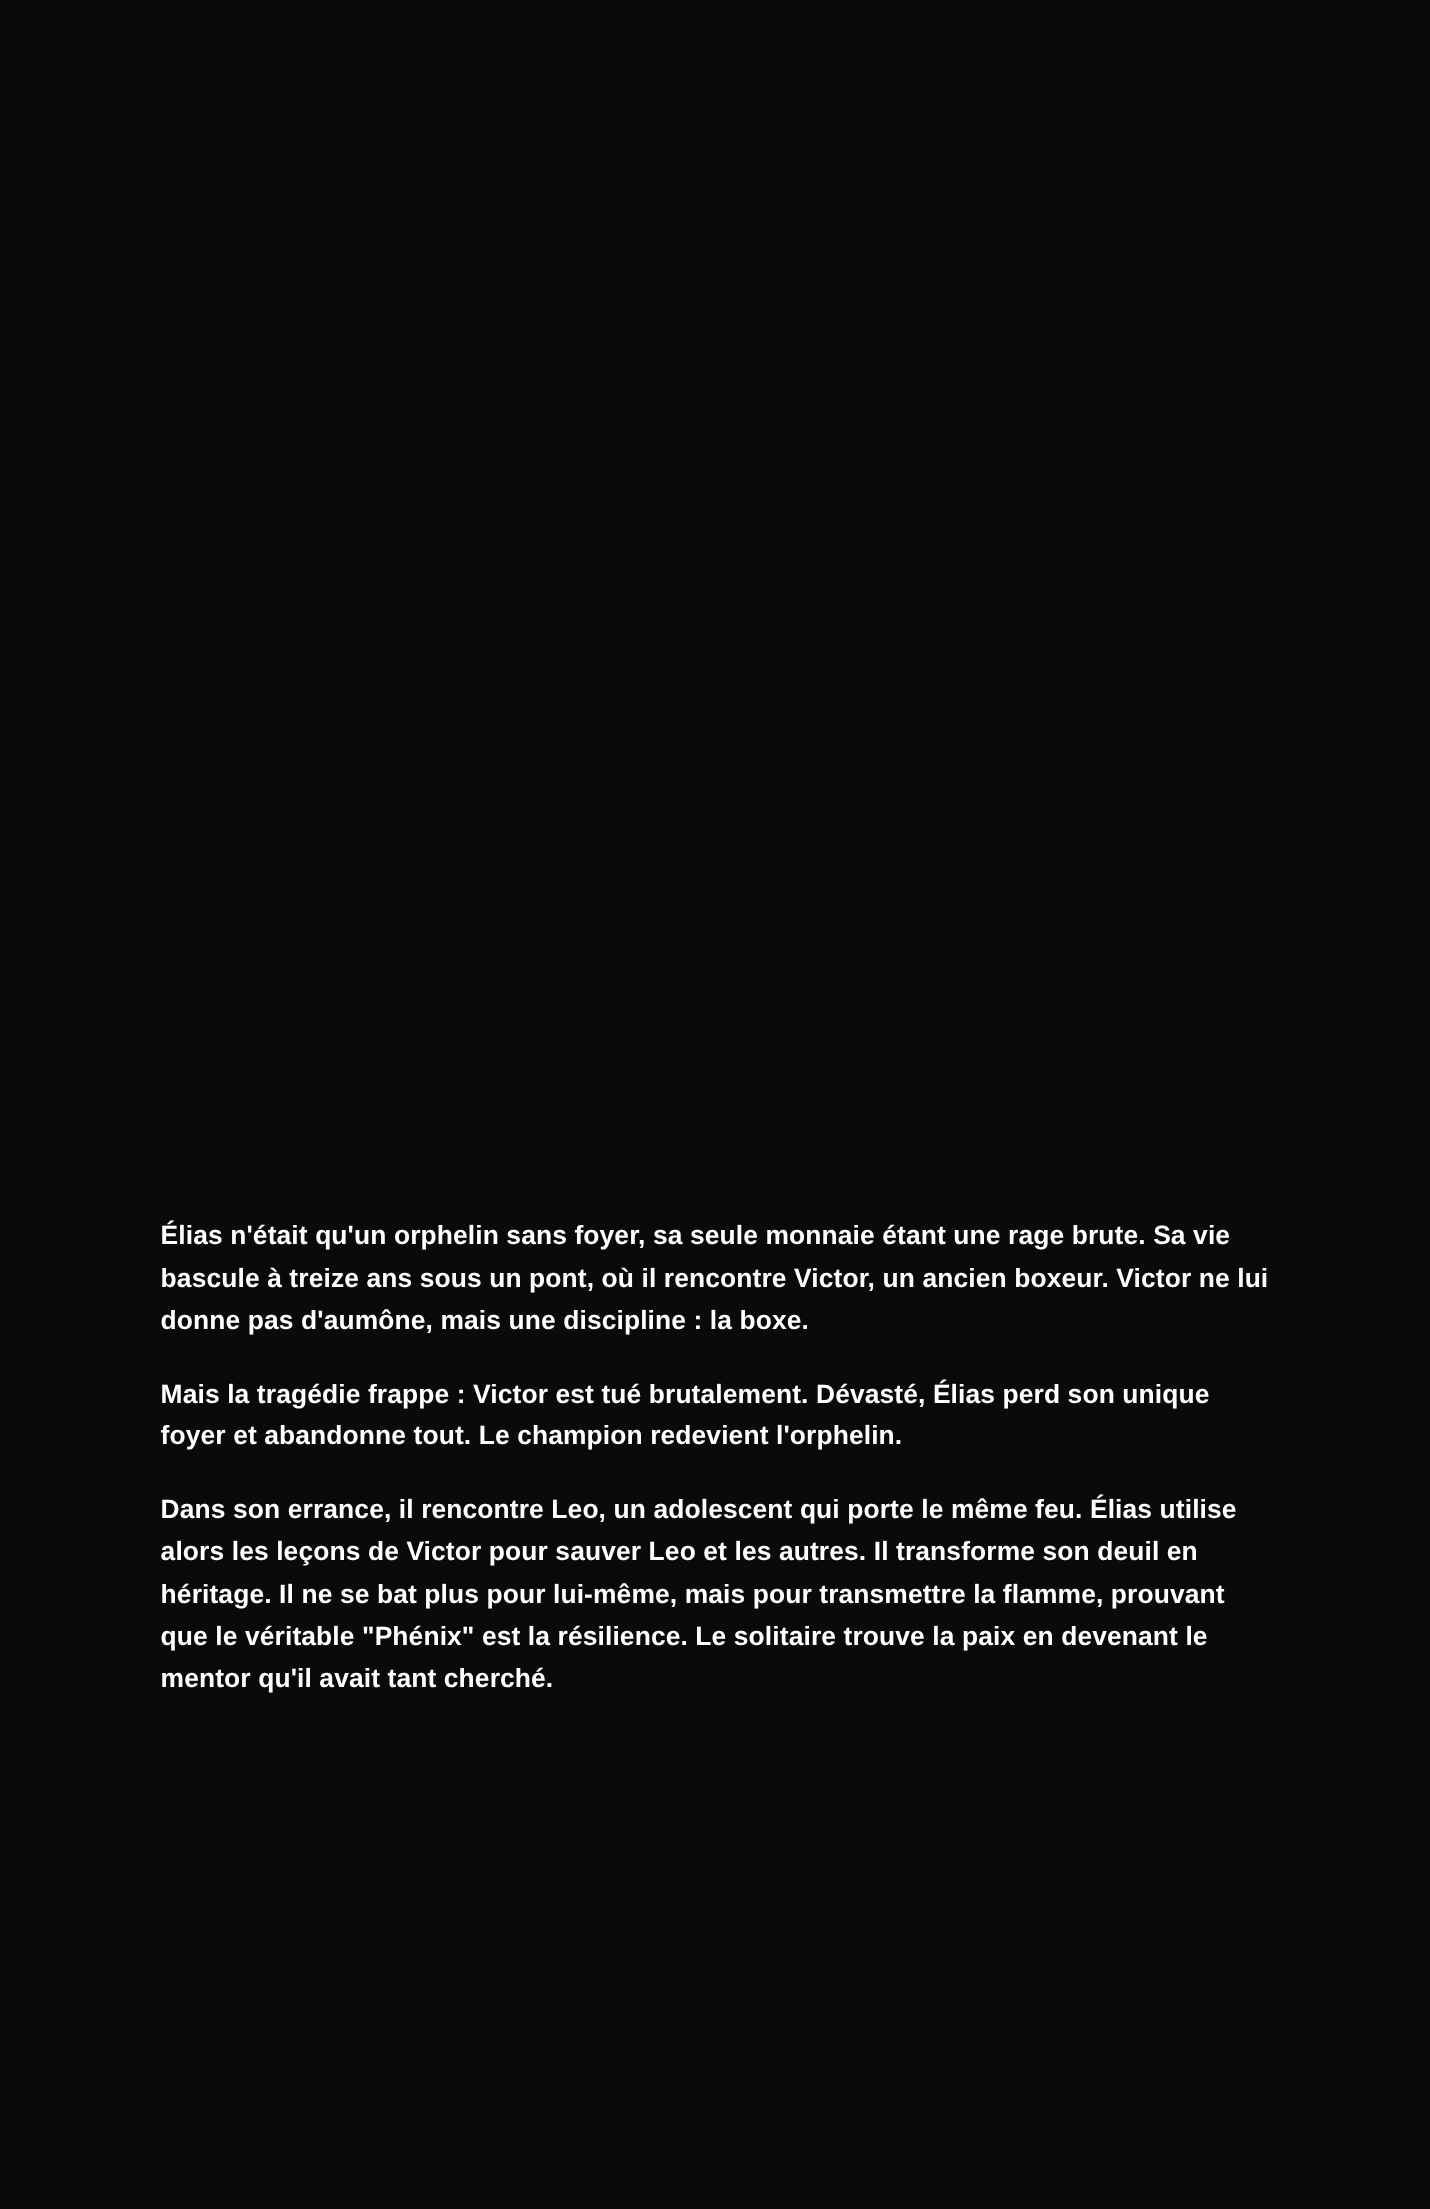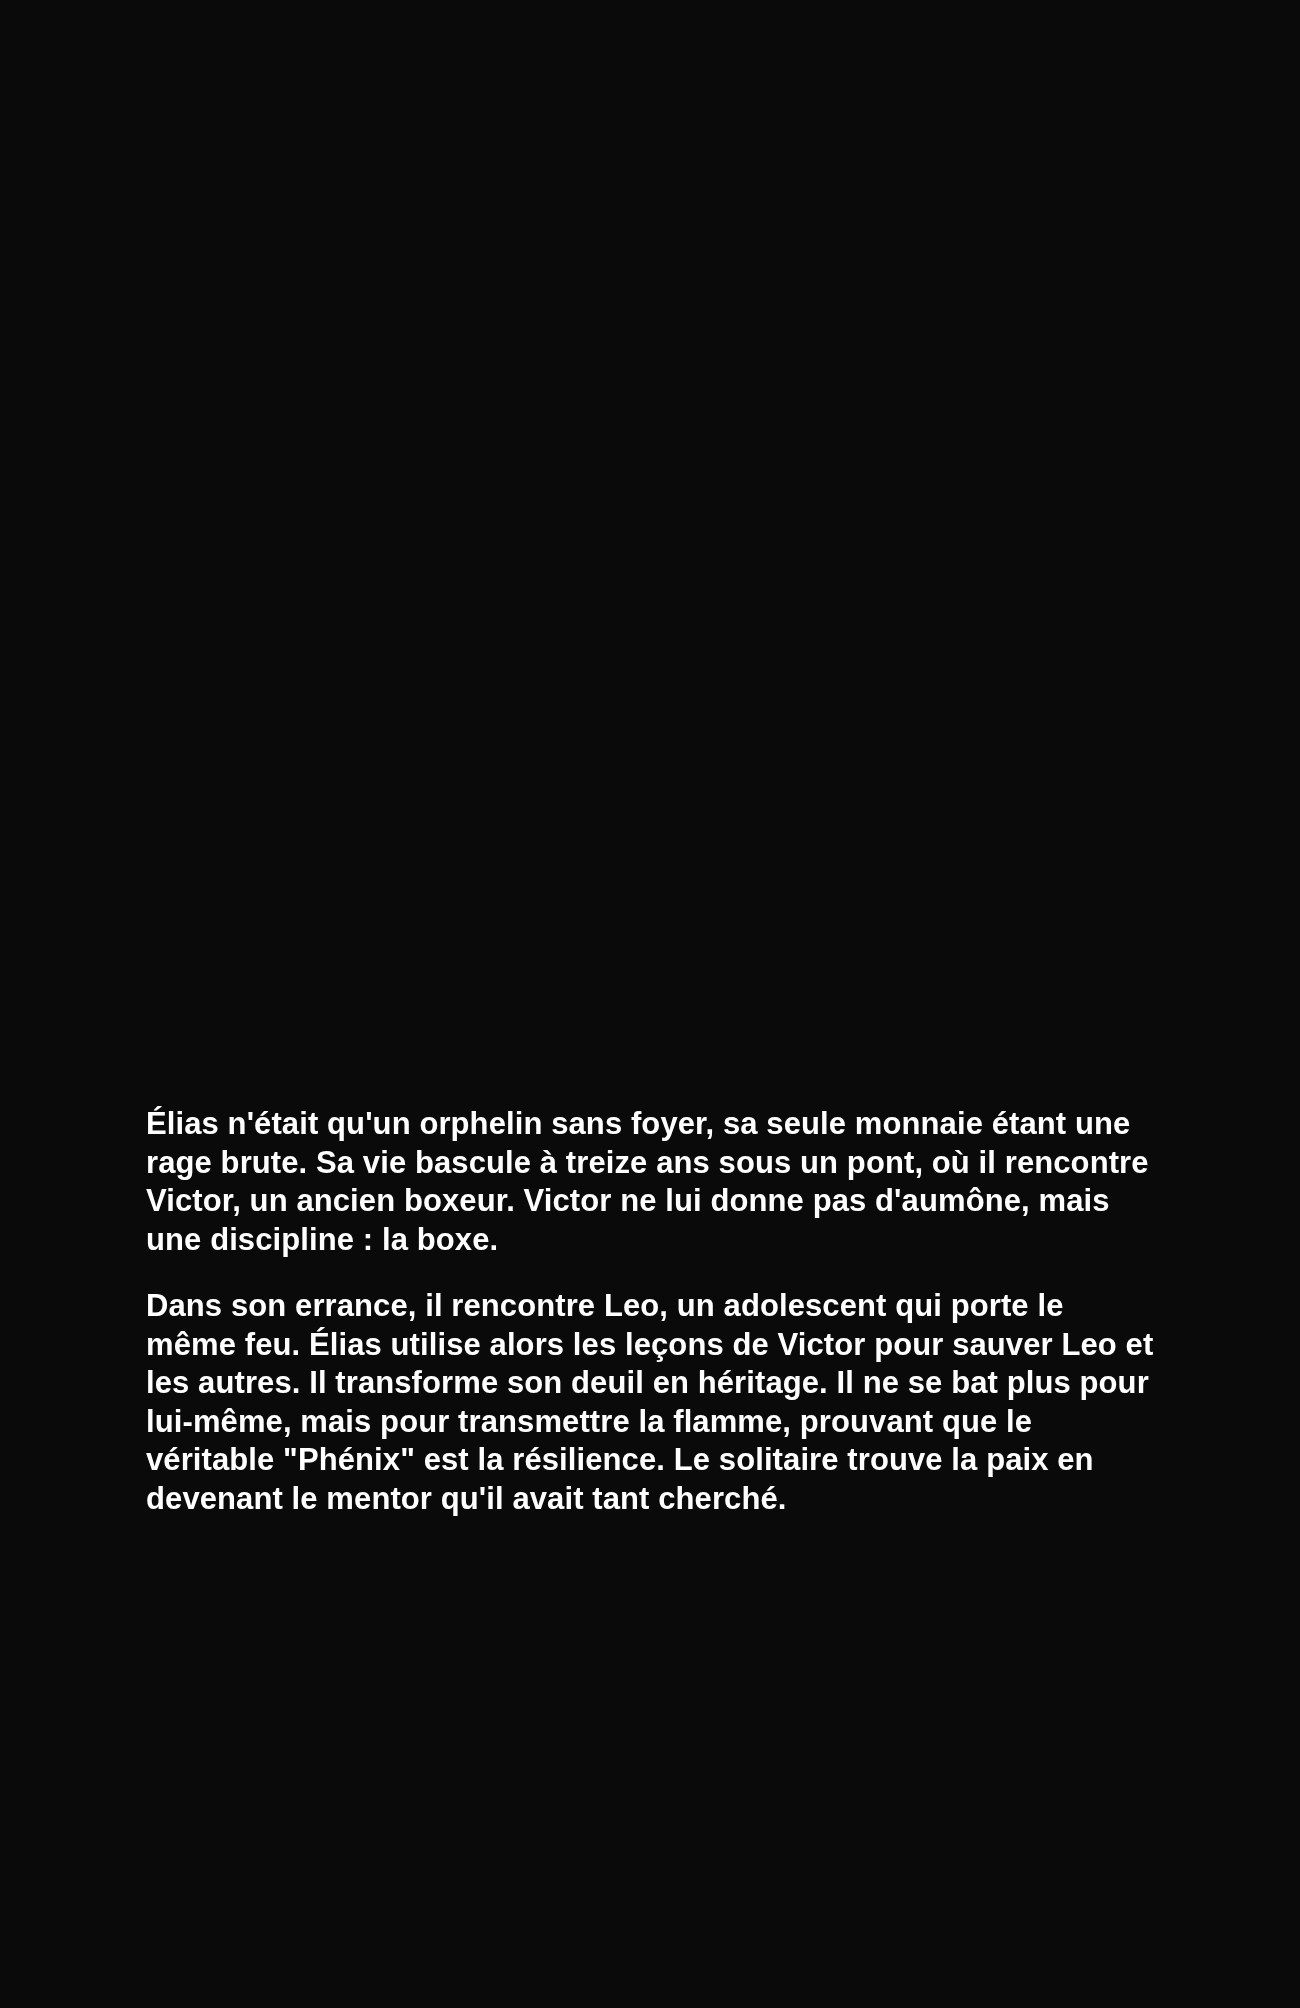--- a/index.html
+++ b/index.html
@@ -22,31 +22,32 @@
   }
   .text-block {
     position: absolute;
     left: 146px;
     top: 1105px;
     width: 1010px;
   }
   .para {
     color: #ffffff;
     font-weight: bold;
-    font-size: 31px;
+    font-size: 24px;
     line-height: 38.5px;
     letter-spacing: 0.1px;
     margin: 0 0 28px 0;
     text-align: left;
   }
   .para:last-child {
     margin-bottom: 12px;
   }
 </style>
 </head>
 <body>
 
 <div class="page">
   <div class="text-block">
     <p class="para">Élias n'était qu'un orphelin sans foyer, sa seule monnaie étant une rage brute. Sa vie bascule à treize ans sous un pont, où il rencontre Victor, un ancien boxeur. Victor ne lui donne pas d'aumône, mais une discipline : la boxe.</p>
+    <p class="para">Mais la tragédie frappe : Victor est tué brutalement. Dévasté, Élias perd son unique foyer et abandonne tout. Le champion redevient l'orphelin.</p>
     <p class="para">Dans son errance, il rencontre Leo, un adolescent qui porte le même feu. Élias utilise alors les leçons de Victor pour sauver Leo et les autres. Il transforme son deuil en héritage. Il ne se bat plus pour lui-même, mais pour transmettre la flamme, prouvant que le véritable "Phénix" est la résilience. Le solitaire trouve la paix en devenant le mentor qu'il avait tant cherché.</p>
   </div>
 </div>
 
 </body></html>

